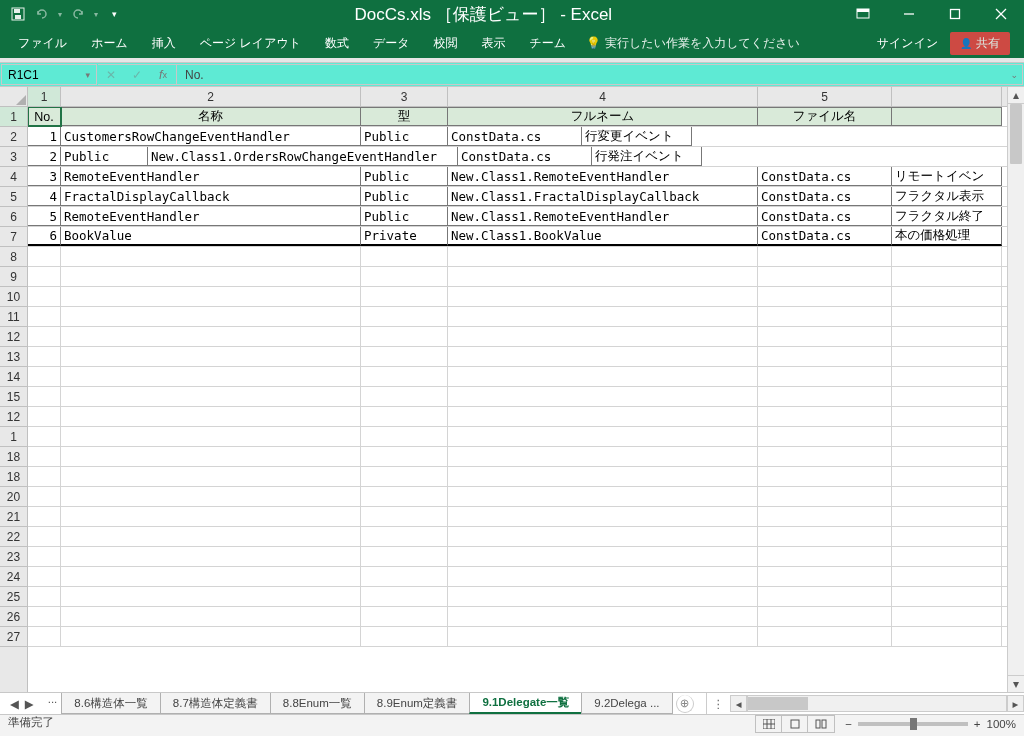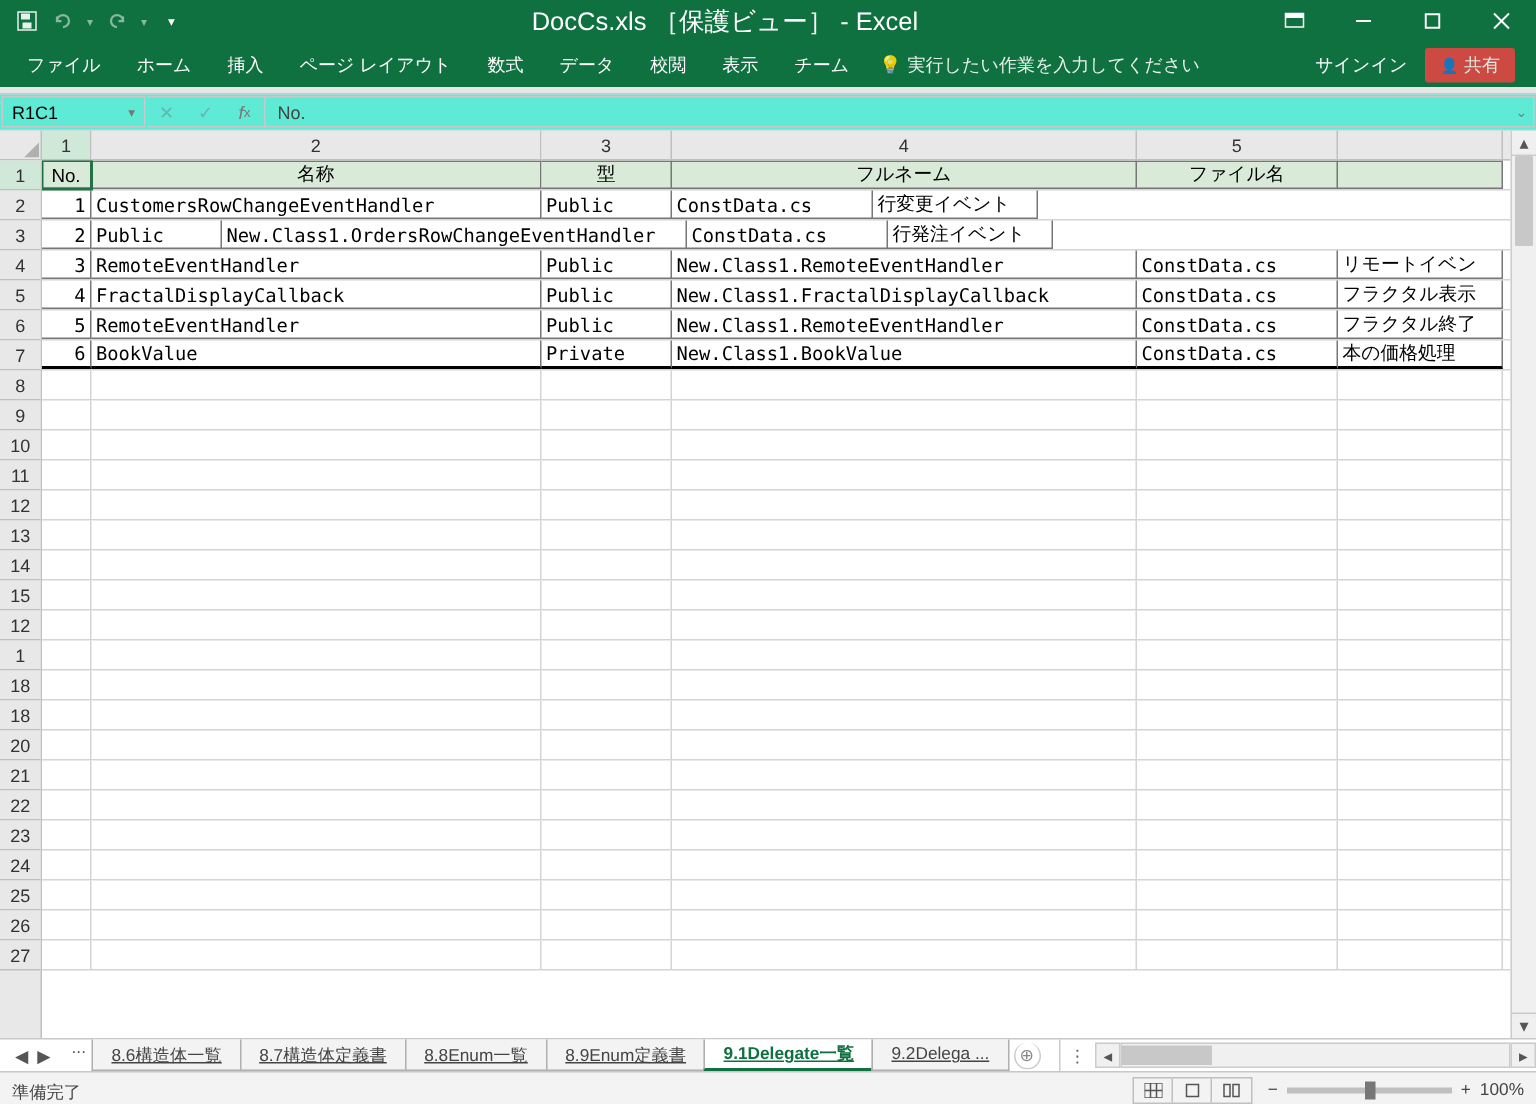--- a/index.html
+++ b/index.html
@@ -42,29 +42,29 @@
 .botborder { border-bottom: 2px solid #000 !important; }
 .w-no{width:33px} .w-name{width:300px} .w-type{width:87px} .w-full{width:310px} .w-file{width:134px} .w-desc{width:110px}
 .vscroll { width: 17px; background:#f0f0f0; border-left:1px solid #ccc; display:flex; flex-direction:column; }
 .vscroll .arr{height:17px; display:flex;align-items:center;justify-content:center;color:#555;border-bottom:1px solid #ccc}
 .vscroll .arr.bot{border-top:1px solid #ccc;border-bottom:none}
 .vscroll .track{flex:1;position:relative}
 .vscroll .thumb{position:absolute;top:0;left:2px;right:2px;height:60px;background:#c8c8c8;border-radius:1px}
 .sheettabs { height: 22px; background: #fff; border-top: 1px solid #c8c8c8; display: flex; align-items: stretch; font-size: 11.5px; }
 .navbtns { display: flex; align-items: center; gap: 6px; padding: 0 10px; color: #555; }
 .ell{padding:0 4px;color:#555}
-.stab { padding: 2px 12px; border: 1px solid #b0b0b0; border-top: none; background: #f3f3f3; color: #444; display:flex;align-items:center; margin-right:-1px;text-decoration:underline;}
+.stab { padding: 2px 12px; border: 1px solid #b0b0b0; border-top: none; background: #f3f3f3; color: #444; display:flex;align-items:center; margin-right:-1px;}
 .stab.active { background: #fff; border-bottom: 2px solid #0f7040; color: #0f7040; font-weight: 600; }
 .addsheet { width: 22px; display:flex;align-items:center;justify-content:center;color:#888;border:1px solid #ccc;border-top:none;border-radius:50%;margin:2px 4px;width:18px;height:18px;align-self:center }
 .hscrollsect { flex:1; display:flex;align-items:center;margin-left:8px; border-left:1px solid #ccc;}
 .hscrollsect .dots{padding:0 6px;color:#666}
 .hscrollsect .track{flex:1;background:#f0f0f0;height:17px;border:1px solid #ccc;position:relative;margin:0 0}
 .hscrollsect .thumb{position:absolute;left:0;top:1px;bottom:1px;width:60px;background:#c8c8c8}
 .hscrollsect .arr{width:17px;height:17px;border:1px solid #ccc;display:flex;align-items:center;justify-content:center;color:#555;background:#f0f0f0}
-.statusbar { height: 22px; background: #f3f3f3; border-top: 1px solid #c8c8c8; display: flex; align-items: flex-end; padding: 0 8px; font-size: 11.5px; color: #444; }
+.statusbar { height: 22px; background: #f3f3f3; border-top: 1px solid #c8c8c8; display: flex; align-items: flex-start; padding: 0 8px; font-size: 11.5px; color: #444; }
 .statusbar .right { margin-left: auto; display: flex; align-items: center; gap: 10px; }
 .viewbtns { display: flex; border:1px solid #c0c0c0; }
 .viewbtn { width: 26px; height: 16px; border-right:1px solid #c0c0c0; display:flex;align-items:center;justify-content:center }
 .viewbtn:last-child{border-right:none}
 .zoom { display: flex; align-items: center; gap: 6px; }
 .zslider { width: 110px; height: 4px; background: #c0c0c0; position: relative; }
 .zslider .knob { position: absolute; top: -4px; left: 52px; width: 7px; height: 12px; background: #777; }
 .gridmain{display:flex;flex-direction:column;flex:1;overflow:hidden}
 </style>
 </head>

